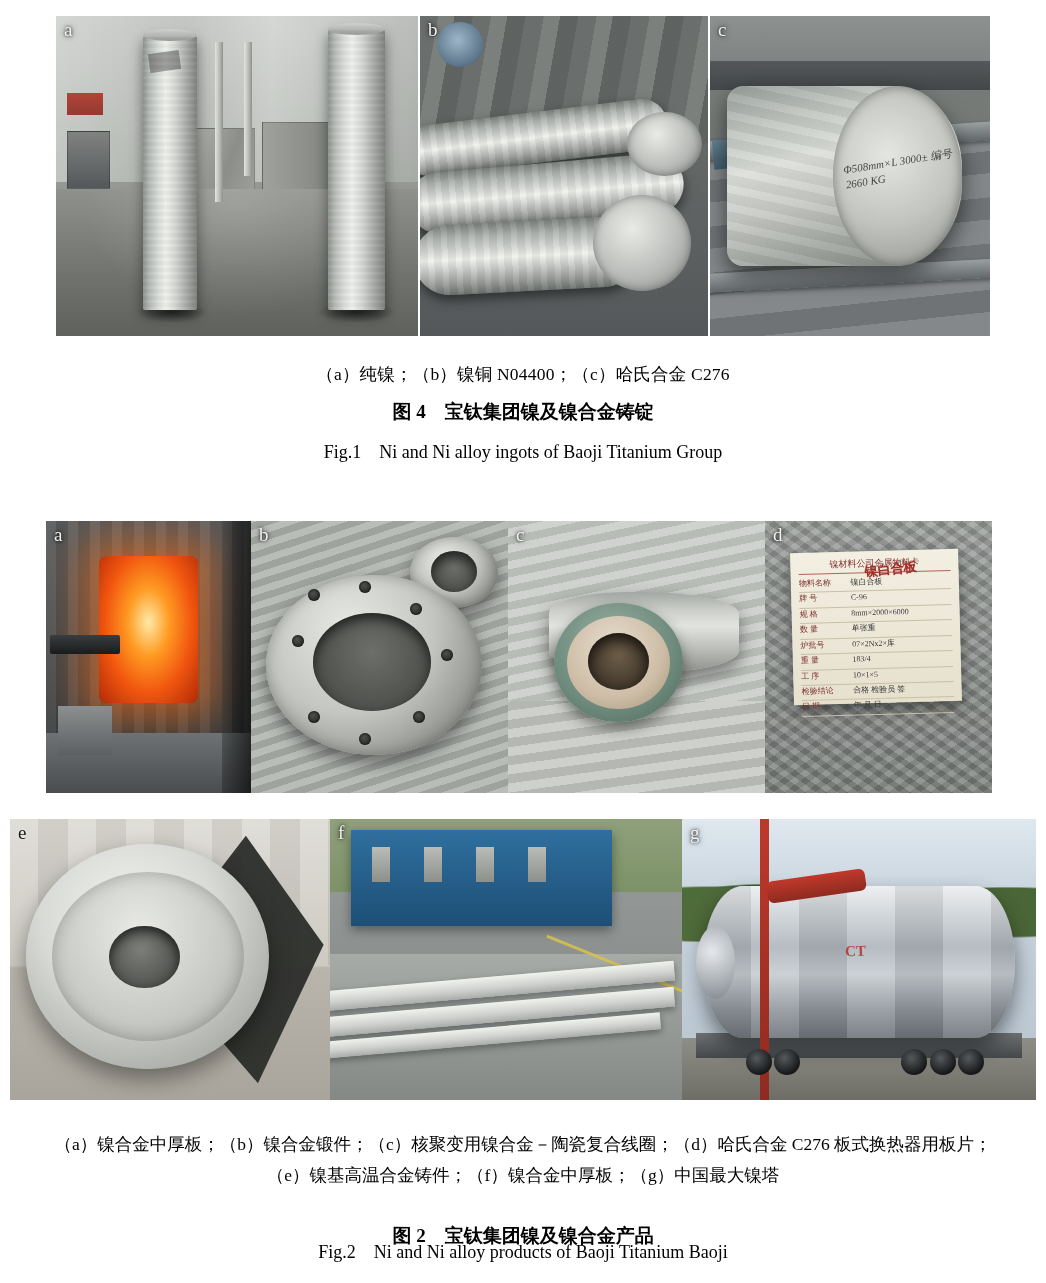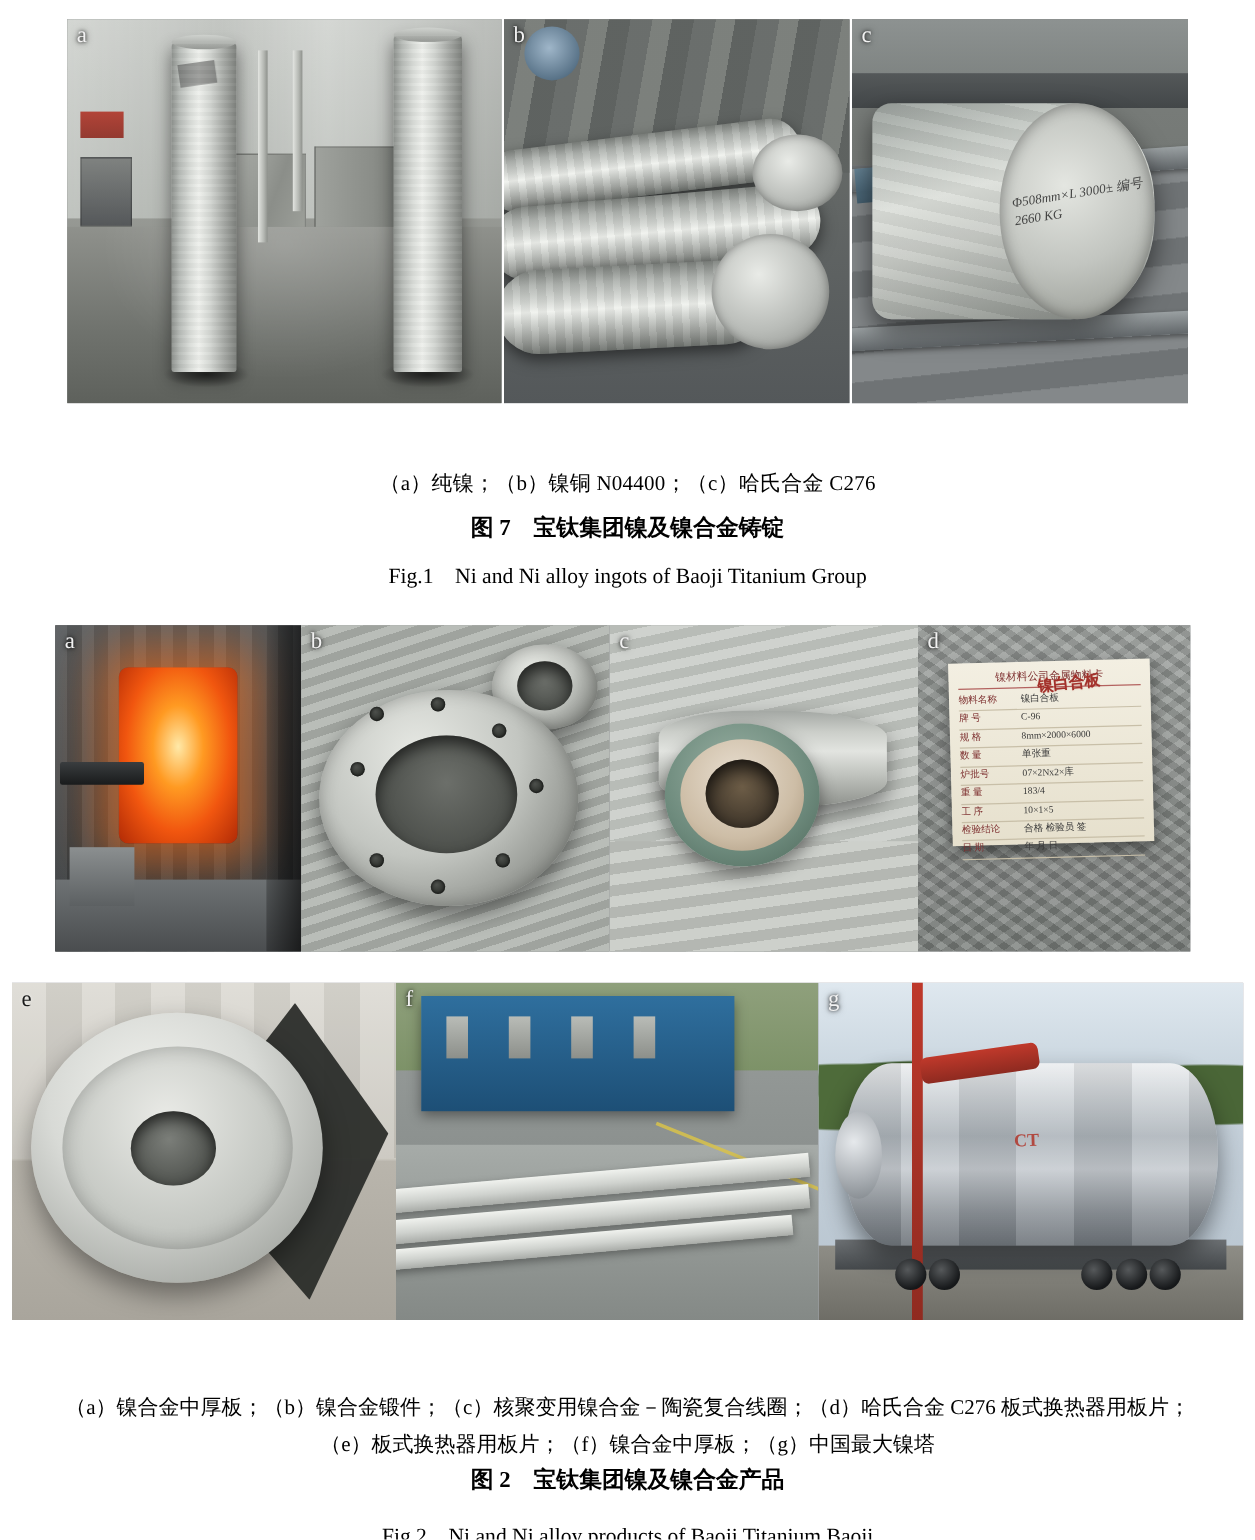--- a/index.html
+++ b/index.html
@@ -35,21 +35,20 @@
     text-shadow: 0 0 3px rgba(255,255,255,.8);
   }
 
   
   .cap {
     position: absolute;
     width: 100%;
     text-align: center;
     font-family: "Liberation Serif", serif;
     color: #000;
-    margin-top: 28px;
   }
   .cap-sub { font-size: 17.5px; letter-spacing: .2px; }
   .cap-cn-title { font-size: 19px; font-weight: bold; }
   .cap-en-title { font-size: 18px; }
   .cap-multi { font-size: 17.5px; line-height: 1.75; }
 
   
 
   
   .f1a-bg {
@@ -503,21 +502,21 @@
 
       <div class="f1c-ingot" style="left:6%; top:22%; width:84%; height:56%;"></div>
       <div class="f1c-face" style="left:44%; top:22%; width:46%; height:56%;"></div>
       <div class="f1c-scribble" style="left:48%; top:43%; width:40%;">Φ508mm×L 3000± 编号
 2660 KG</div>
 
       <span class="plabel">c</span>
     </div>
 
     <div class="cap cap-sub" style="left:0; top:362px;">（a）纯镍；（b）镍铜 N04400；（c）哈氏合金 C276</div>
-    <div class="cap cap-cn-title" style="left:0; top:399px;">图 7　宝钛集团镍及镍合金铸锭</div>
+    <div class="cap cap-cn-title" style="left:0; top:399px;">图 4　宝钛集团镍及镍合金铸锭</div>
     <div class="cap cap-en-title" style="left:0; top:440px;">Fig.1　Ni and Ni alloy ingots of Baoji Titanium Group</div>
   </div>
 
   <div>
 
     <div class="panel" style="left:46px; top:521px; width:205px; height:272px;">
       <div class="f2a-bg"></div>
       <div class="f2a-wall"></div>
       <div class="f2a-glow"></div>
       <div class="f2a-arm"></div>
@@ -642,18 +641,18 @@
       <div class="f2g-red-text" style="left:46%; top:44%;">CT</div>
       <div class="f2g-wheel" style="left:18%; top:82%;"></div>
       <div class="f2g-wheel" style="left:26%; top:82%;"></div>
       <div class="f2g-wheel" style="left:62%; top:82%;"></div>
       <div class="f2g-wheel" style="left:70%; top:82%;"></div>
       <div class="f2g-wheel" style="left:78%; top:82%;"></div>
       <span class="plabel">g</span>
     </div>
 
     <div class="cap cap-multi" style="left:0; top:1129px;">（a）镍合金中厚板；（b）镍合金锻件；（c）核聚变用镍合金－陶瓷复合线圈；（d）哈氏合金 C276 板式换热器用板片；</div>
-    <div class="cap cap-multi" style="left:0; top:1160px;">（e）板式换热器用板片；（f）镍合金中厚板；（g）中国最大镍塔</div>
-    <div class="cap cap-cn-title" style="left:0; top:1192px;">图 2　宝钛集团镍及镍合金产品</div>
+    <div class="cap cap-multi" style="left:0; top:1160px;">（e）镍基高温合金铸件；（f）镍合金中厚板；（g）中国最大镍塔</div>
+    <div class="cap cap-cn-title" style="left:0; top:1223px;">图 2　宝钛集团镍及镍合金产品</div>
     <div class="cap cap-en-title" style="left:0; top:1240px;">Fig.2　Ni and Ni alloy products of Baoji Titanium Baoji</div>
   </div>
 
 </div>
 
 </body></html>

